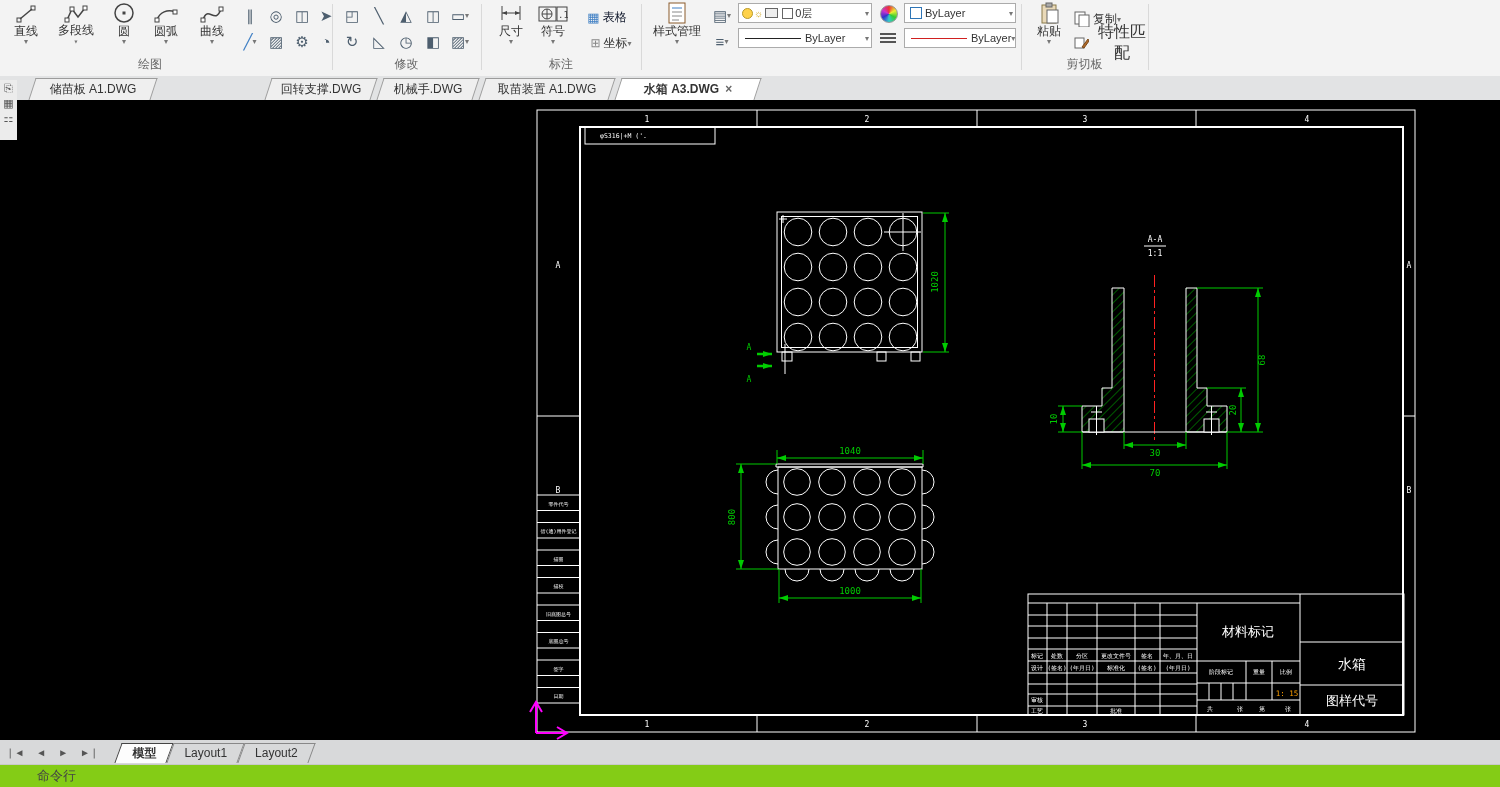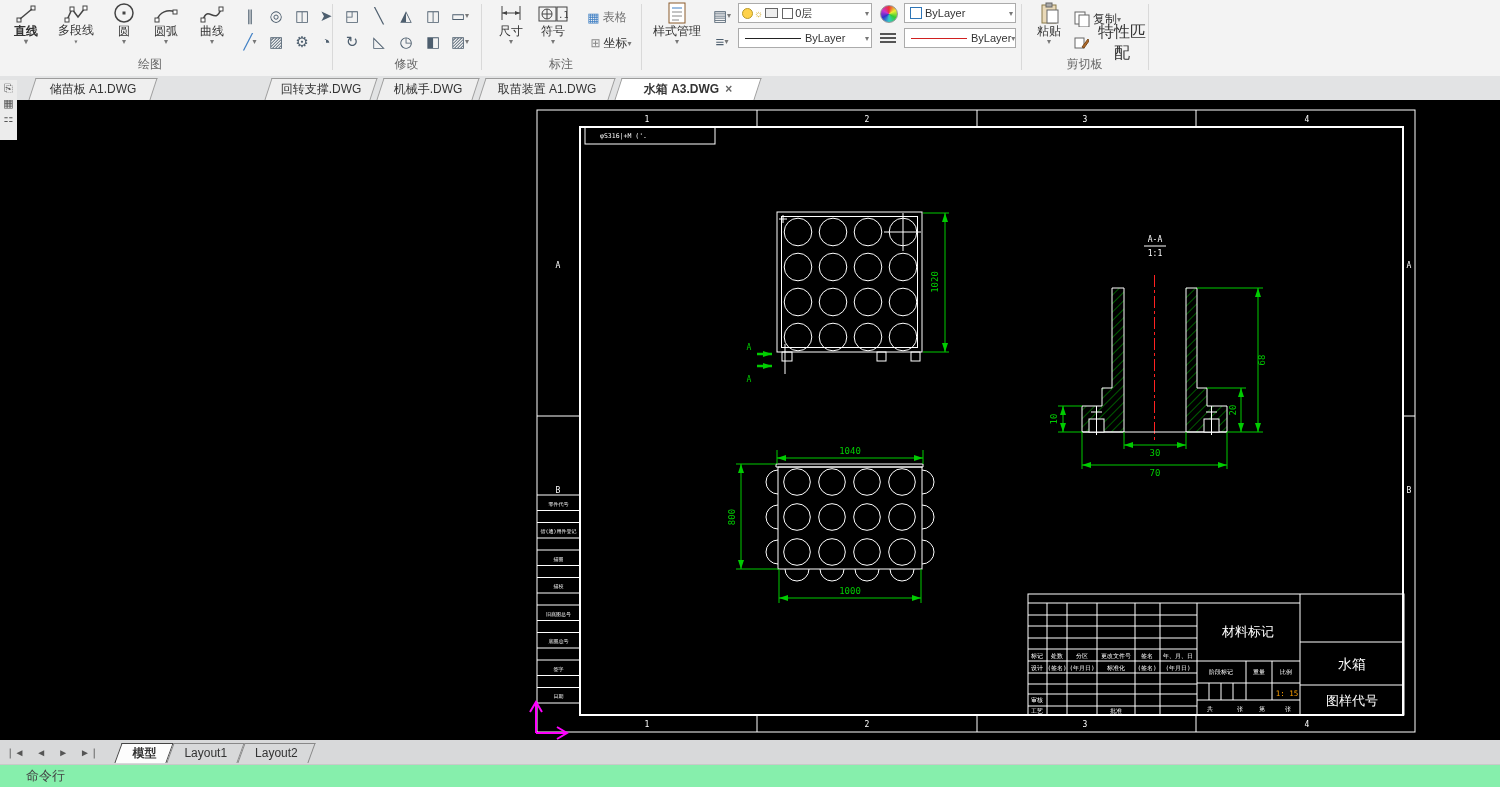--- a/index.html
+++ b/index.html
@@ -44,31 +44,31 @@
   .gt{fill:#00cc00;}
   .ot{fill:#ffa000;}
   
   .layoutbar{position:absolute;left:0;top:740px;width:1500px;height:24px;background:#d8d9da;display:flex;align-items:center;}
   .navbtn{font-size:10px;color:#555;padding:0 6px;background:none;border:0;}
   .ltab{position:relative;height:20px;margin-top:2px;padding:0 14px;display:flex;align-items:center;font-size:12px;color:#333;}
   .ltab .bgshape{position:absolute;inset:0;transform:skewX(-20deg);border:1px solid #888;border-bottom:none;background:#d8d9da;}
   .ltab.active .bgshape{background:#fdfdfd;border-color:#444;}
   .ltab span{position:relative;}
   .ltab.active span{font-weight:bold;}
-  .cmdline{position:absolute;left:0;top:764px;width:1500px;height:23px;background:#86efac;border-top:1px solid #c9c9c9;display:flex;align-items:center;font-size:13px;color:#444;padding-left:26px;box-sizing:border-box;}
+  .cmdline{position:absolute;left:0;top:764px;width:1500px;height:23px;background:#84cc16;border-top:1px solid #c9c9c9;display:flex;align-items:center;font-size:13px;color:#444;padding-left:37px;box-sizing:border-box;}
 </style>
 </head>
 <body>
 
 <div class="app">
 
   <div class="ribbon">
 
     <div class="rgroup" style="left:0;width:330px;">
-      <button class="bigbtn" style="left:6px;width:40px;font-weight:bold;">
+      <button class="bigbtn" style="left:6px;width:40px;">
         <span class="bicon">
           <svg width="22" height="20">
               <rect x="2" y="14" width="4" height="4" fill="none" stroke="#444"></rect>
               <rect x="16" y="2" width="4" height="4" fill="none" stroke="#444"></rect>
               <line x1="5" y1="15" x2="17" y2="5" stroke="#444" stroke-width="1.5"></line>
             </svg>
         </span>
         <span class="blabel">直线</span>
         <span class="caret">▾</span>
       </button>
@@ -204,21 +204,21 @@
               <line x1="9" y1="5" x2="9" y2="15" stroke="#444"></line>
               <rect x="19" y="3" width="10" height="14" fill="none" stroke="#444"></rect>
               <text x="20" y="14" font-size="9" fill="#444">.1</text>
             </svg>
         </span>
         <span class="blabel">符号</span>
         <span class="caret">▾</span>
       </button>
       <button class="smallbtn" style="left:96px;top:6px;width:58px;">
         <span class="ic" style="font-size:13px;color:#3f7fc4;">▦</span>
-        <span style="font-size:12px;color:#737373;margin-left:3px;">表格</span>
+        <span style="font-size:12px;color:#0f172a;margin-left:3px;">表格</span>
       </button>
       <button class="smallbtn" style="left:96px;top:32px;width:66px;">
         <span class="ic" style="font-size:12px;color:#888;">⊞</span>
         <span style="font-size:12px;color:#333;margin-left:3px;">坐标</span>
         <span class="caret">▾</span>
       </button>
       <div class="glabel">标注</div>
     </div>
     <div class="vsep" style="left:641px;"></div>
 

